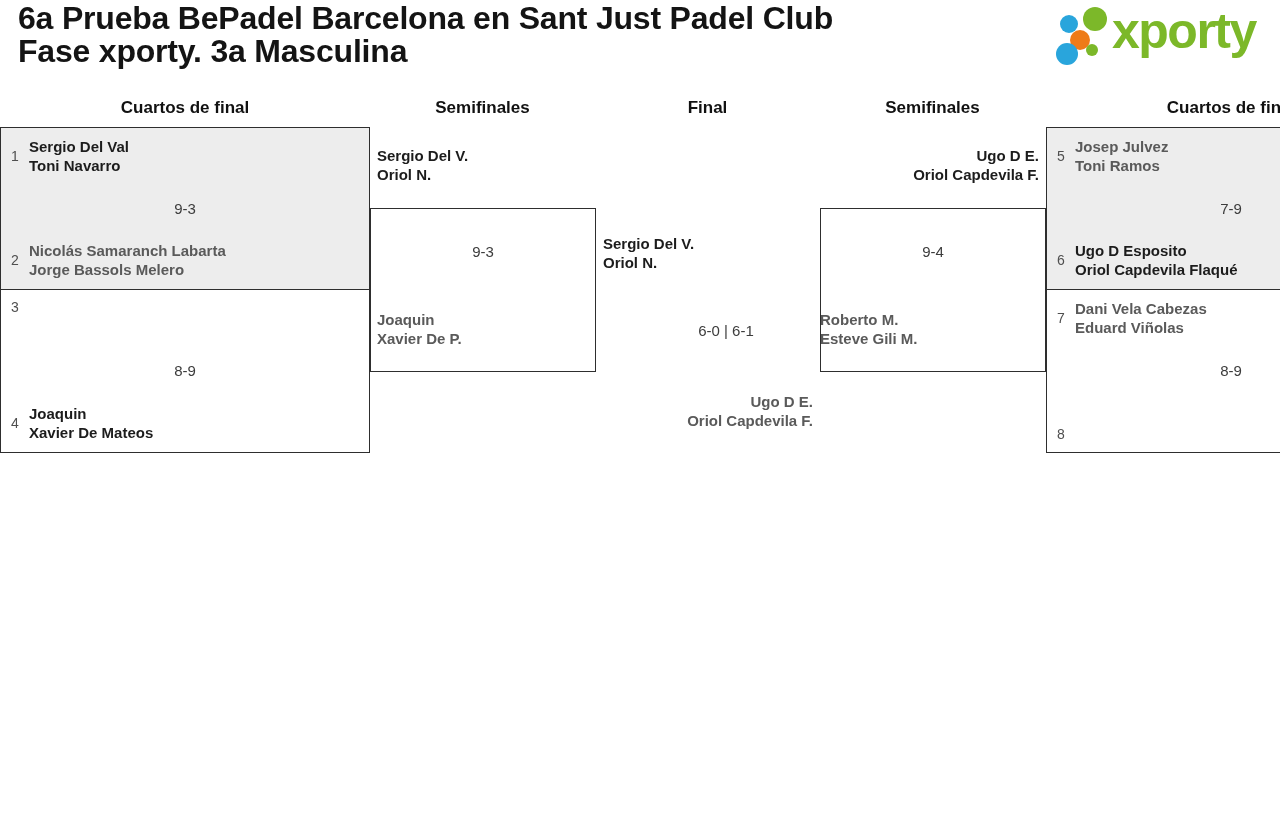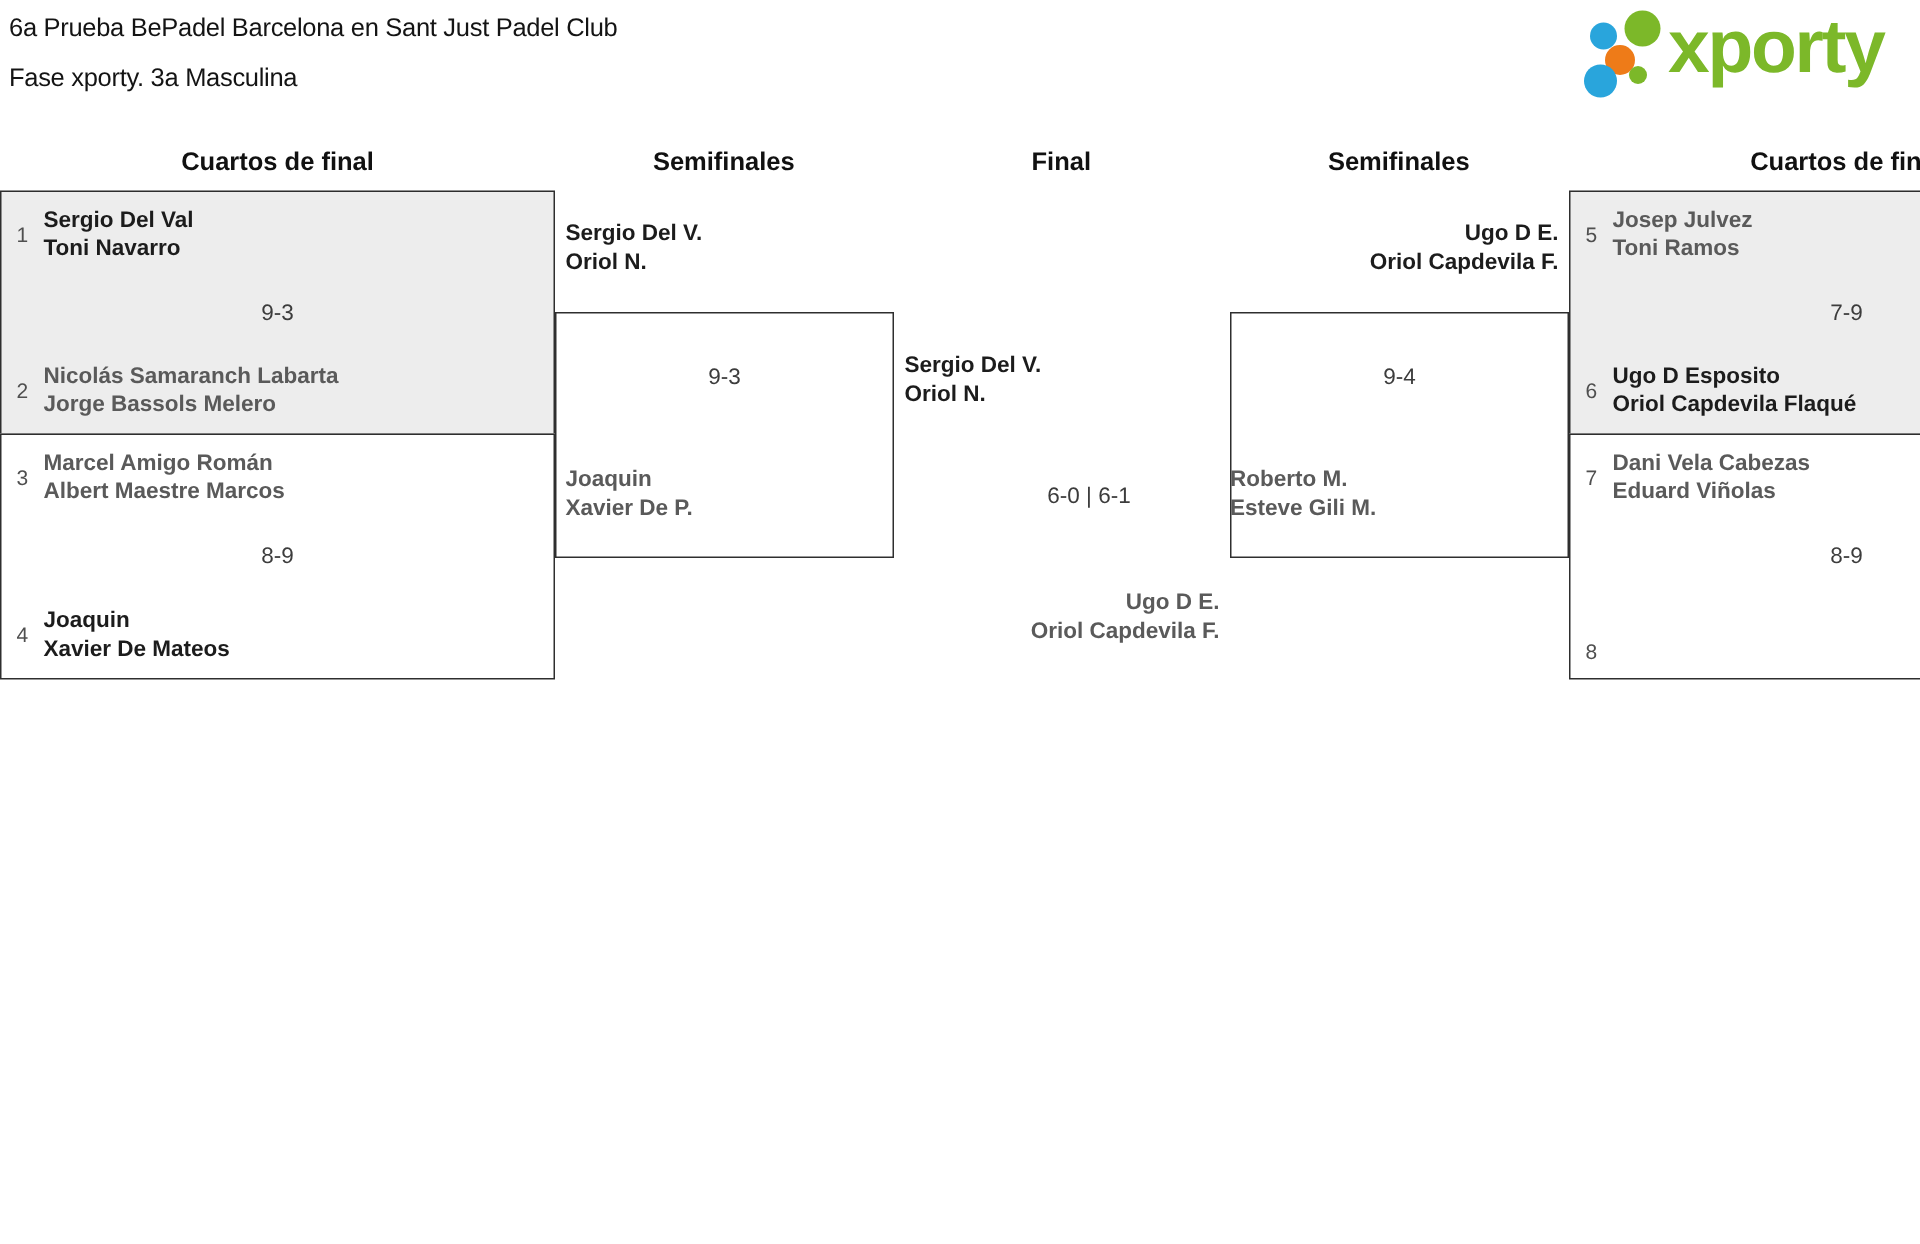--- a/index.html
+++ b/index.html
@@ -12,21 +12,21 @@
     --score:#3c3c3c;
     --line:#2e2e2e;
     --hl:#ededed;
   }
   *{box-sizing:border-box;margin:0;padding:0}
   html,body{width:1280px;height:829px;overflow:hidden;background:#fff;
     font-family:"Liberation Sans",sans-serif;}
   .page{position:absolute;left:0;top:0;width:1280px;height:829px;overflow:hidden;background:#fff}
 
   
-  .title{position:absolute;left:6px;top:2px;font-size:17px;font-weight:400;
+  .title{position:absolute;left:18px;top:2px;font-size:32px;font-weight:700;
     color:var(--ink);line-height:33px;letter-spacing:-.2px;white-space:nowrap}
   .logo{position:absolute;left:1050px;top:4px;width:230px;height:66px}
   .dot{position:absolute;border-radius:50%}
   .d1{left:10px;top:11px;width:18px;height:18px;background:var(--blue)}
   .d2{left:33px;top:3px;width:24px;height:24px;background:var(--green)}
   .d3{left:20px;top:26px;width:20px;height:20px;background:var(--orange)}
   .d4{left:36px;top:40px;width:12px;height:12px;background:var(--green)}
   .d5{left:6px;top:39px;width:22px;height:22px;background:var(--blue)}
   .logo-text{position:absolute;left:62px;top:-9px;font-size:50px;font-weight:700;
     color:var(--green);letter-spacing:-1.5px;line-height:72px}
@@ -112,24 +112,20 @@
       <span class="names lose">
         <div>Nicolás Samaranch Labarta</div>
         <div>Jorge Bassols Melero</div>
       </span>
     </div>
   </div>
 
   <div class="box qf qf2">
     <div class="team t">
       <span class="seed">3</span>
-      <span class="names lose">
-        <div>Marcel Amigo Román</div>
-        <div>Albert Maestre Marcos</div>
-      </span>
     </div>
     <div class="score">8-9</div>
     <div class="team b">
       <span class="seed">4</span>
       <span class="names win">
         <div>Joaquin</div>
         <div>Xavier De Mateos</div>
       </span>
     </div>
   </div>

